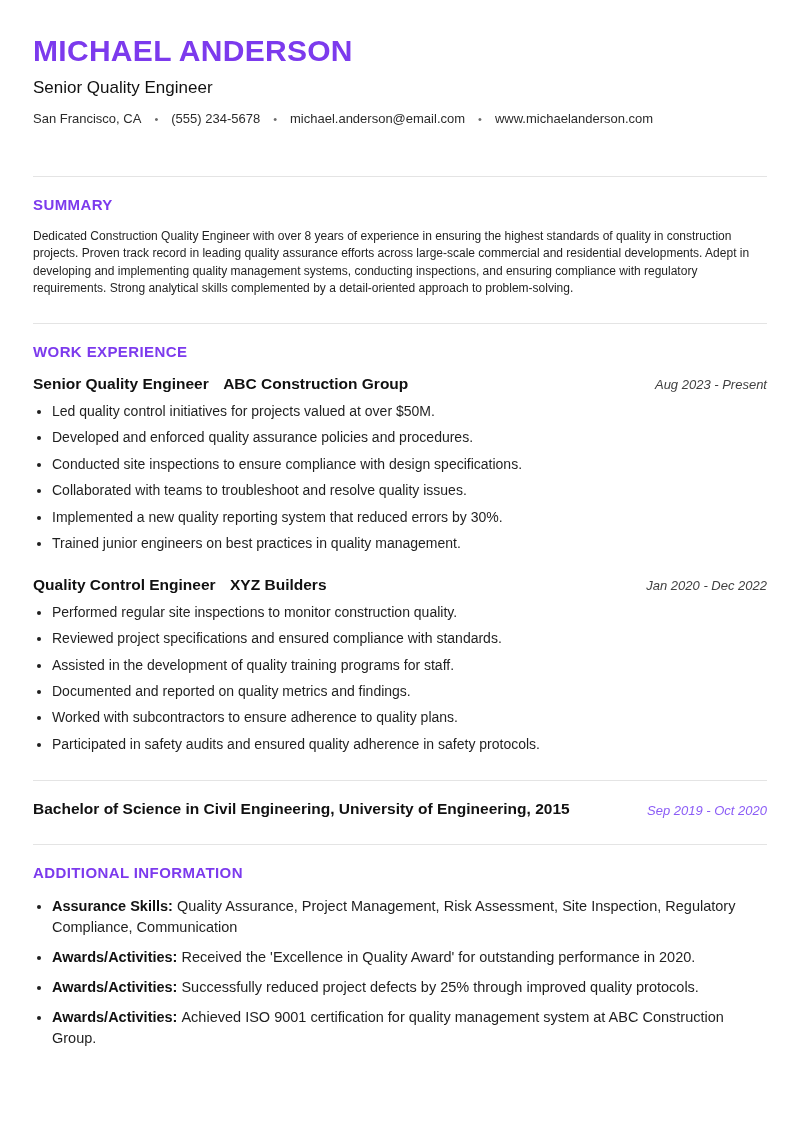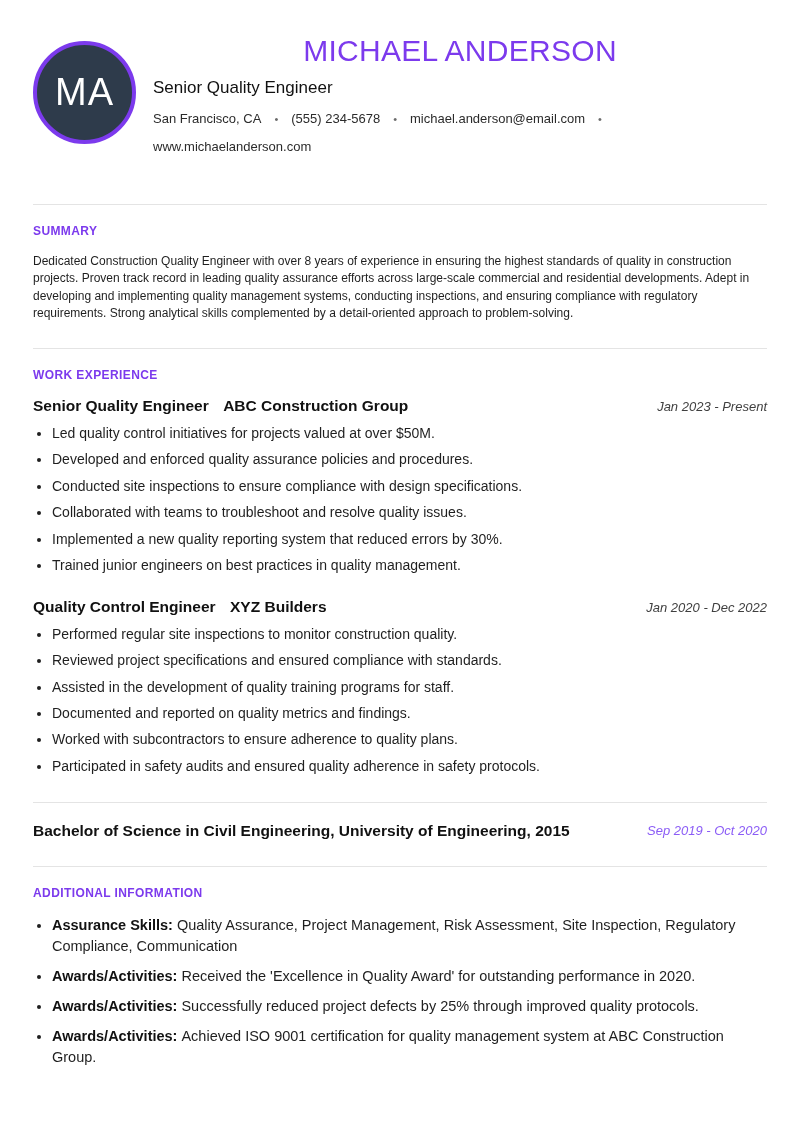--- a/index.html
+++ b/index.html
@@ -45,24 +45,23 @@
   .avatar-initials {
     color: #ffffff;
     font-size: 38px;
     font-weight: 400;
     letter-spacing: 1px;
   }
   .header-text { padding-top: 4px; }
   .person-name {
     color: var(--accent);
     font-size: 30px;
-    font-weight: 400;
+    font-weight: 700;
     letter-spacing: 0.3px;
     line-height: 1.1;
-    text-align: center;
   }
   .person-title {
     margin-top: 11px;
     font-size: 17px;
     font-weight: 400;
     color: #111111;
   }
   .contact-row {
     margin-top: 13px;
     display: flex;
@@ -78,21 +77,21 @@
   }
 
   
   .section {
     border-top: 1px solid var(--line);
     margin-top: 26px;
     padding-top: 19px;
   }
   .section-heading {
     color: var(--accent);
-    font-size: 12px;
+    font-size: 15px;
     font-weight: 700;
     letter-spacing: 0.4px;
     margin-bottom: 15px;
   }
   .summary-text {
     font-size: 12px;
     line-height: 1.44;
     color: #1f1f1f;
   }
 
@@ -125,21 +124,21 @@
     font-size: 14px;
     line-height: 1.35;
     color: #1f1f1f;
     margin-bottom: 7.5px;
   }
 
   
   .edu-row {
     display: flex;
     justify-content: space-between;
-    align-items: center;
+    align-items: flex-end;
     margin-bottom: 8px;
   }
   .edu-degree {
     font-size: 15.5px;
     font-weight: 700;
     color: #111111;
   }
   .edu-dates {
     font-size: 13px;
     font-style: italic;
@@ -163,23 +162,20 @@
     color: #111111;
     margin-right: 4px;
   }
 </style>
 </head>
 <body>
 
 <div class="page">
 
   <div class="header">
-    <div class="avatar">
-      <span class="avatar-initials">MA</span>
-    </div>
     <div class="header-text">
       <div class="person-name">MICHAEL ANDERSON</div>
       <div class="person-title">Senior Quality Engineer</div>
       <div class="contact-row">
         <span>San Francisco, CA</span>
         <span class="contact-sep">•</span>
         <span>(555) 234-5678</span>
         <span class="contact-sep">•</span>
         <span>michael.anderson@email.com</span>
         <span class="contact-sep">•</span>
@@ -195,21 +191,21 @@
 
   <div class="section">
     <div class="section-heading">WORK EXPERIENCE</div>
 
     <div class="job">
       <div class="job-header">
         <div>
           <span class="job-role">Senior Quality Engineer</span>
           <span class="job-company">ABC Construction Group</span>
         </div>
-        <span class="job-dates">Jan 2023 - Present</span>
+        <span class="job-dates">Aug 2023 - Present</span>
       </div>
       <ul class="bullets">
         <li>Led quality control initiatives for projects valued at over $50M.</li>
         <li>Developed and enforced quality assurance policies and procedures.</li>
         <li>Conducted site inspections to ensure compliance with design specifications.</li>
         <li>Collaborated with teams to troubleshoot and resolve quality issues.</li>
         <li>Implemented a new quality reporting system that reduced errors by 30%.</li>
         <li>Trained junior engineers on best practices in quality management.</li>
       </ul>
     </div>

